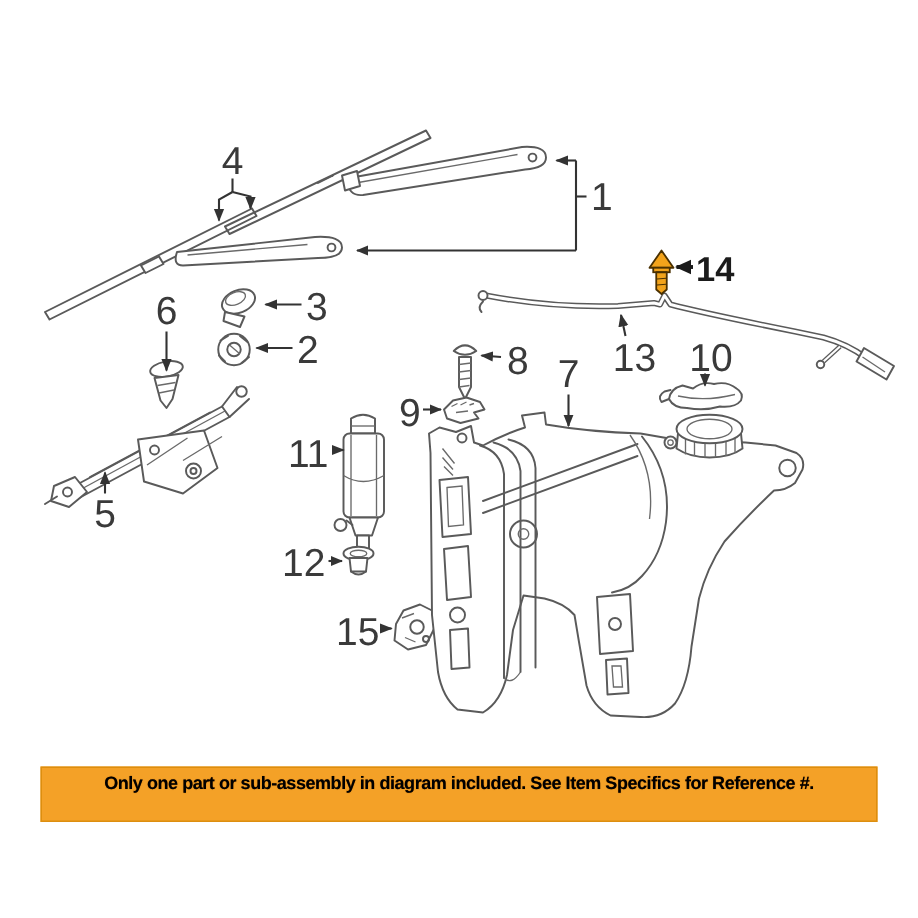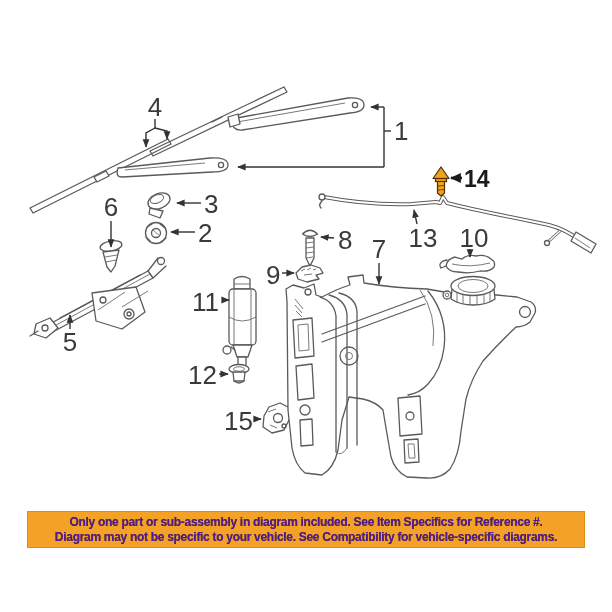--- a/index.html
+++ b/index.html
@@ -22,21 +22,21 @@
   .lead{stroke:#333333;stroke-width:1.4;fill:none;}
   .lead-bold{stroke:#1b1b1b;stroke-width:2.6;fill:none;}
   .banner{
     position:absolute;left:27px;top:511px;width:558px;height:37px;
     background:#F4A127;border:1px solid #DD8E0F;box-sizing:border-box;
     text-align:center;white-space:nowrap;overflow:hidden;
     padding-top:3px;
   }
   .banner-line{
     font-size:12px;font-weight:bold;line-height:15px;
-    color:#4c1d95;letter-spacing:-0.3px;
+    color:#000000;letter-spacing:-0.3px;
     text-shadow:0 0 0.5px #7a3c00;
   }
 </style>
 </head>
 <body>
 
 <div class="stage">
 <svg width="612" height="612" viewBox="0 0 612 612">
   <defs>
     <marker id="arr" viewBox="0 0 10 10" refX="9" refY="5" markerWidth="8.5" markerHeight="8.5" markerUnits="userSpaceOnUse" orient="auto">
@@ -245,15 +245,14 @@
   <text class="callout" x="474" y="247" text-anchor="middle">10</text>
   <text class="callout" x="192" y="311" text-anchor="start">11</text>
   <text class="callout" x="188" y="384" text-anchor="start">12</text>
   <text class="callout" x="423" y="247" text-anchor="middle">13</text>
   <text class="callout-bold" x="464" y="187" text-anchor="start">14</text>
   <text class="callout" x="224" y="430" text-anchor="start">15</text>
 </svg>
 
 <div class="banner">
   <div class="banner-line">Only one part or sub-assembly in diagram included. See Item Specifics for Reference #.</div>
-  <div class="banner-line">Diagram may not be specific to your vehicle. See Compatibility for vehicle-specific diagrams.</div>
 </div>
 </div>
 
 </body></html>

